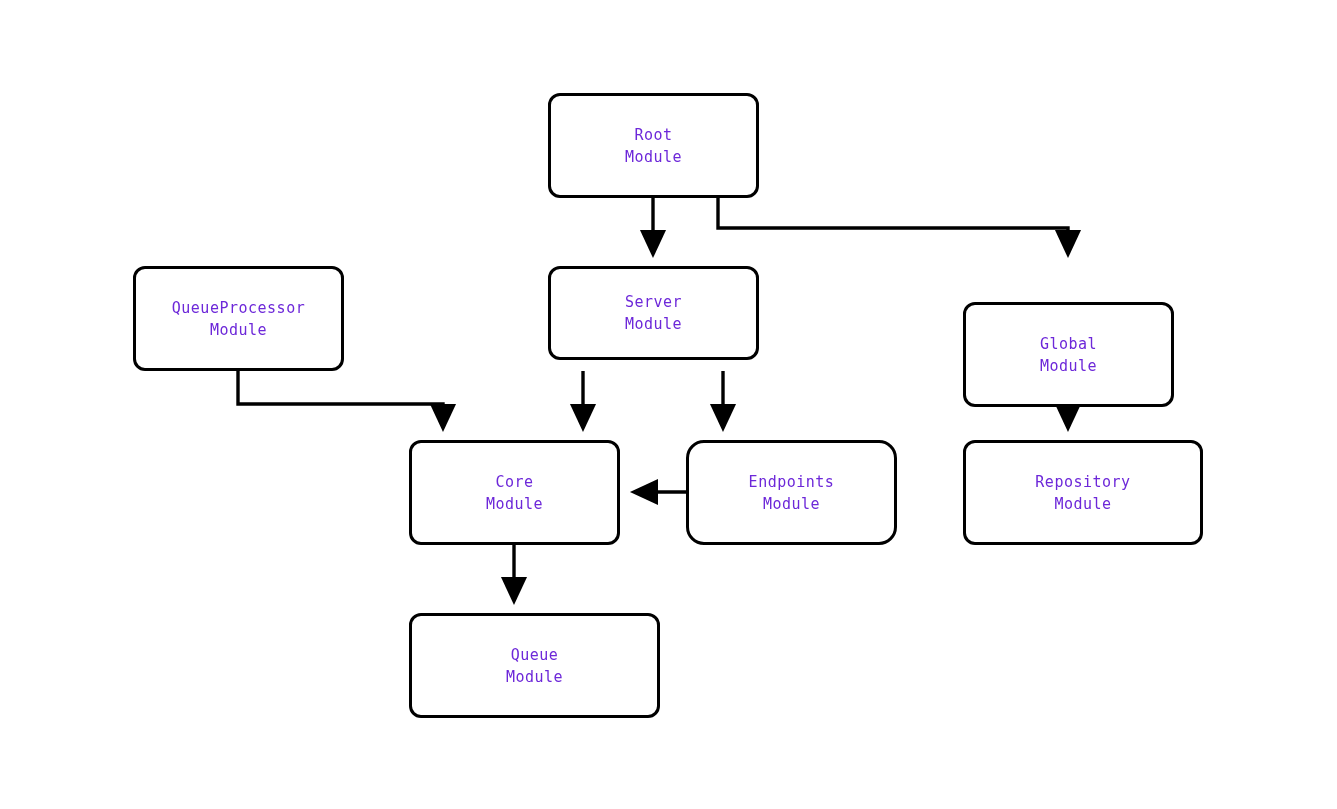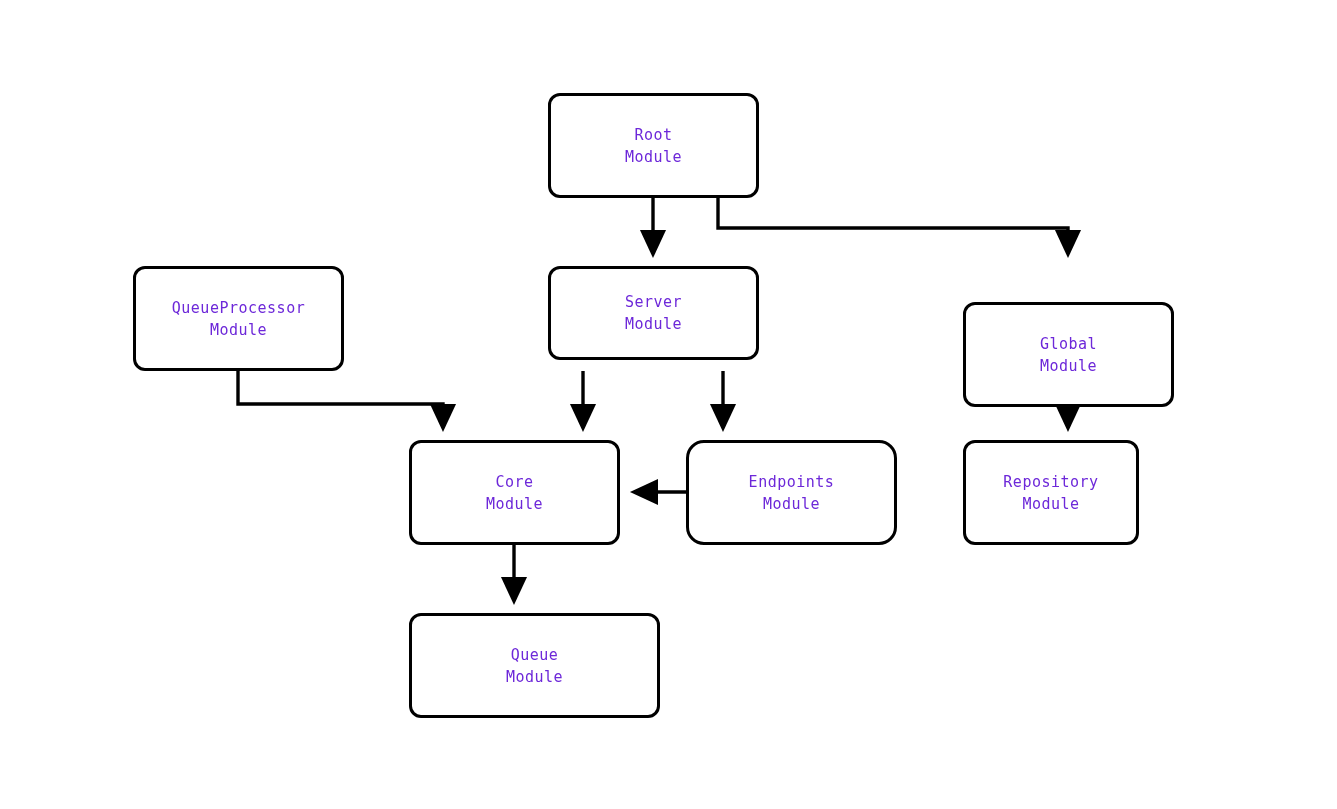--- a/index.html
+++ b/index.html
@@ -72,18 +72,18 @@
   <div class="node" style="left:133px; top:266px; width:211px; height:105px;">QueueProcessor
 Module</div>
   <div class="node" style="left:548px; top:266px; width:211px; height:94px;">Server
 Module</div>
   <div class="node" style="left:963px; top:266px; width:211px; height:105px;margin-top:36px;">Global
 Module</div>
   <div class="node" style="left:409px; top:440px; width:211px; height:105px;">Core
 Module</div>
   <div class="node" style="left:686px; top:440px; width:211px; height:105px;border-radius:18px;">Endpoints
 Module</div>
-  <div class="node" style="left:963px; top:440px; width:176px; height:105px;">Repository
+  <div class="node" style="left:963px; top:440px; width:240px; height:105px;">Repository
 Module</div>
   <div class="node" style="left:409px; top:613px; width:251px; height:105px;">Queue
 Module</div>
 
 </div>
 
 </body></html>

